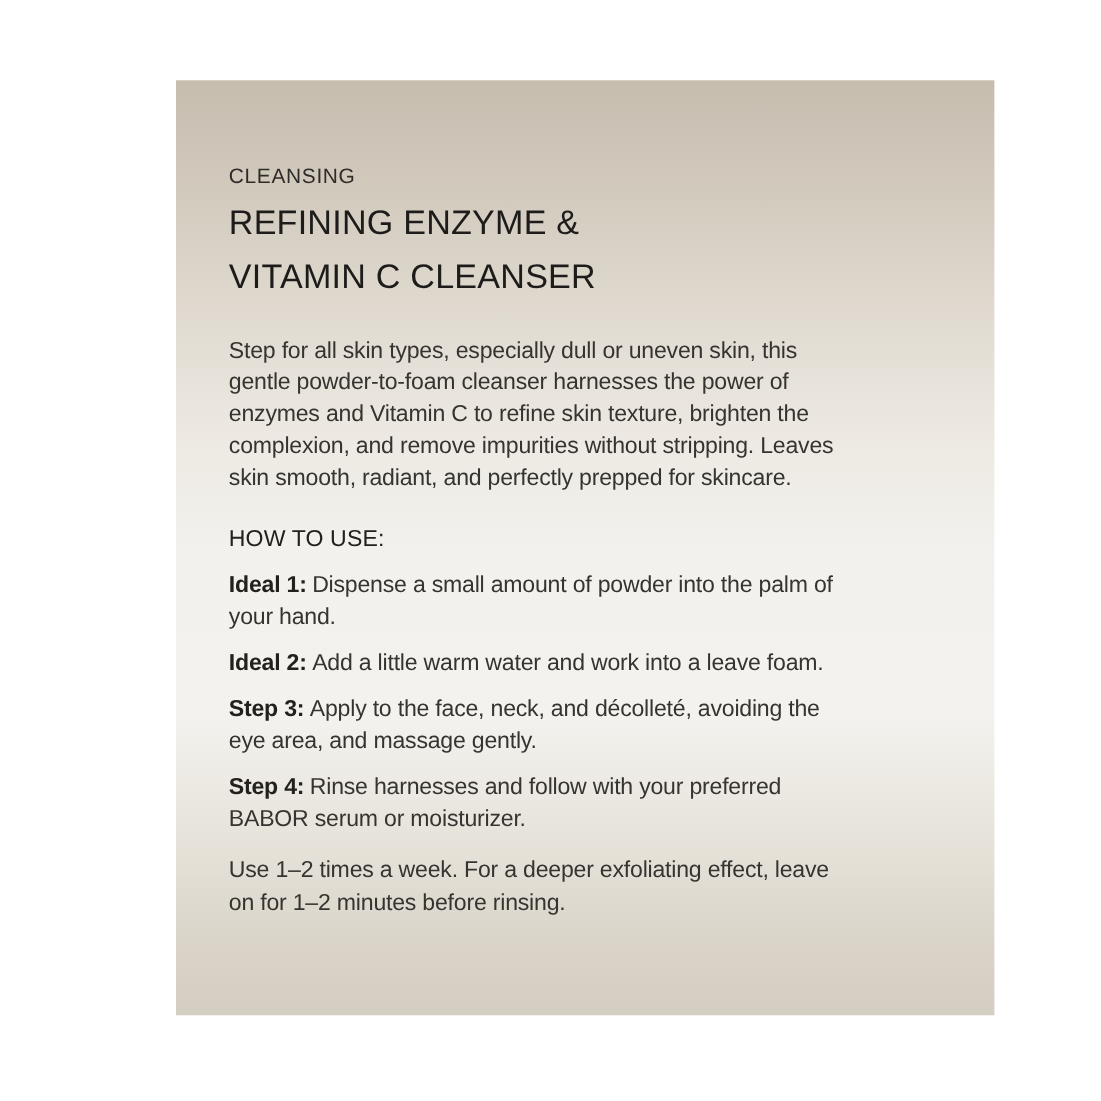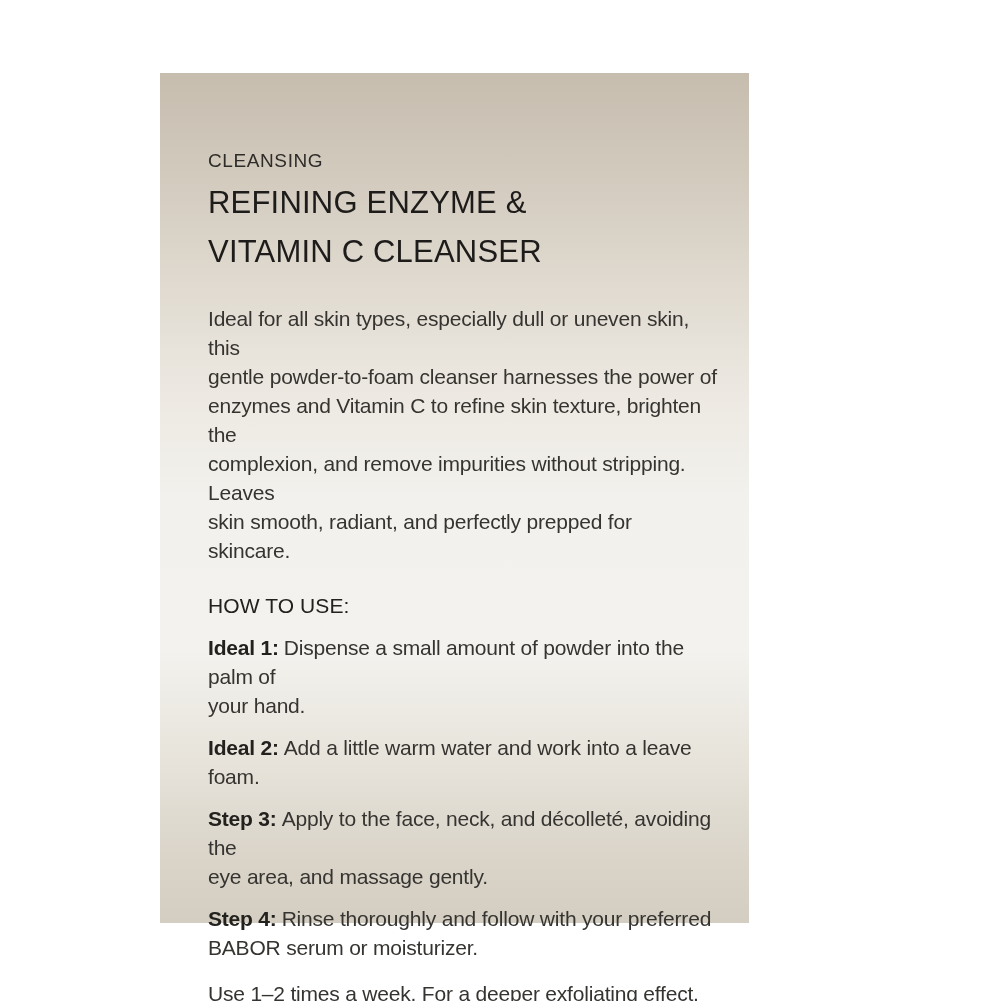--- a/index.html
+++ b/index.html
@@ -9,21 +9,21 @@
     width: 1001px;
     height: 1001px;
     background: #ffffff;
     overflow: hidden;
     font-family: "Liberation Sans", sans-serif;
   }
   .card {
     position: absolute;
     left: 160px;
     top: 73px;
-    width: 589px;
+    width: 744px;
     height: 850px;
     background: linear-gradient(180deg,
       #c6bdaf 0%,
       #d2cabd 12%,
       #e0dad0 25%,
       #ede9e2 38%,
       #f2f1ed 50%,
       #f3f2ee 68%,
       #e6e2d9 82%,
       #d9d3c8 93%,
@@ -93,21 +93,21 @@
   <div class="card">
     <div class="card-content">
 
       <div class="eyebrow">CLEANSING</div>
 
       <h1 class="title">
         <span style="display:block">REFINING ENZYME &amp;</span>
         <span style="display:block">VITAMIN C CLEANSER</span>
       </h1>
 
-      <p class="description">Ideal for all skin types, especially dull or uneven skin, this
+      <p class="description">Step for all skin types, especially dull or uneven skin, this
 gentle powder-to-foam cleanser harnesses the power of
 enzymes and Vitamin C to refine skin texture, brighten the
 complexion, and remove impurities without stripping. Leaves
 skin smooth, radiant, and perfectly prepped for skincare.</p>
 
       <h2 class="how-to-use">HOW TO USE:</h2>
 
       <p class="step">
         <strong class="step-label">Ideal 1:</strong><span class="step-text">Dispense a small amount of powder into the palm of
 your hand.</span>
@@ -116,21 +116,21 @@
       <p class="step">
         <strong class="step-label">Ideal 2:</strong><span class="step-text">Add a little warm water and work into a leave foam.</span>
       </p>
 
       <p class="step">
         <strong class="step-label">Step 3:</strong><span class="step-text">Apply to the face, neck, and décolleté, avoiding the
 eye area, and massage gently.</span>
       </p>
 
       <p class="step">
-        <strong class="step-label">Step 4:</strong><span class="step-text">Rinse thoroughly and follow with your preferred
+        <strong class="step-label">Step 4:</strong><span class="step-text">Rinse harnesses and follow with your preferred
 BABOR serum or moisturizer.</span>
       </p>
 
       <p class="usage-note">Use 1–2 times a week. For a deeper exfoliating effect, leave
 on for 1–2 minutes before rinsing.</p>
 
     </div>
   </div>
 </div>
 

